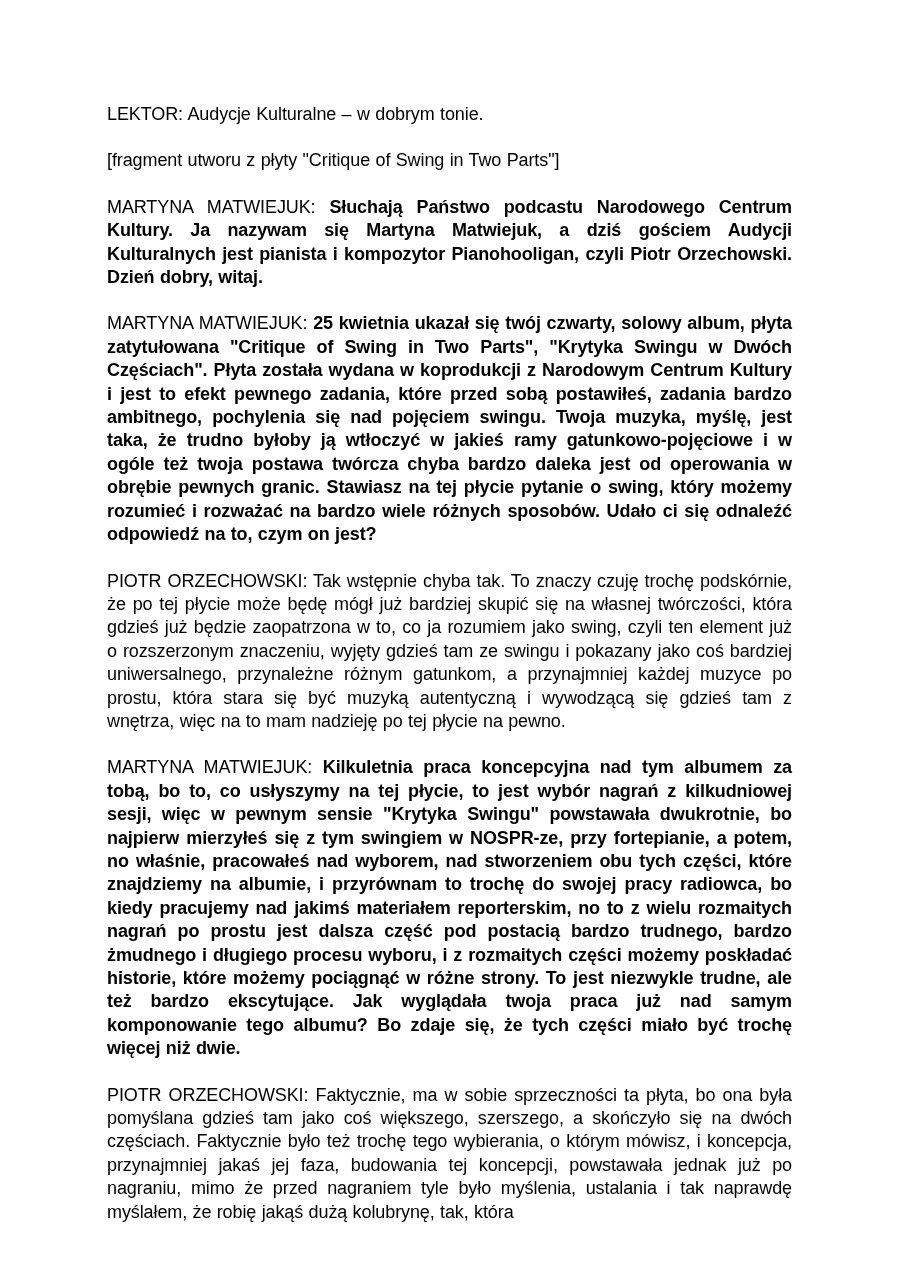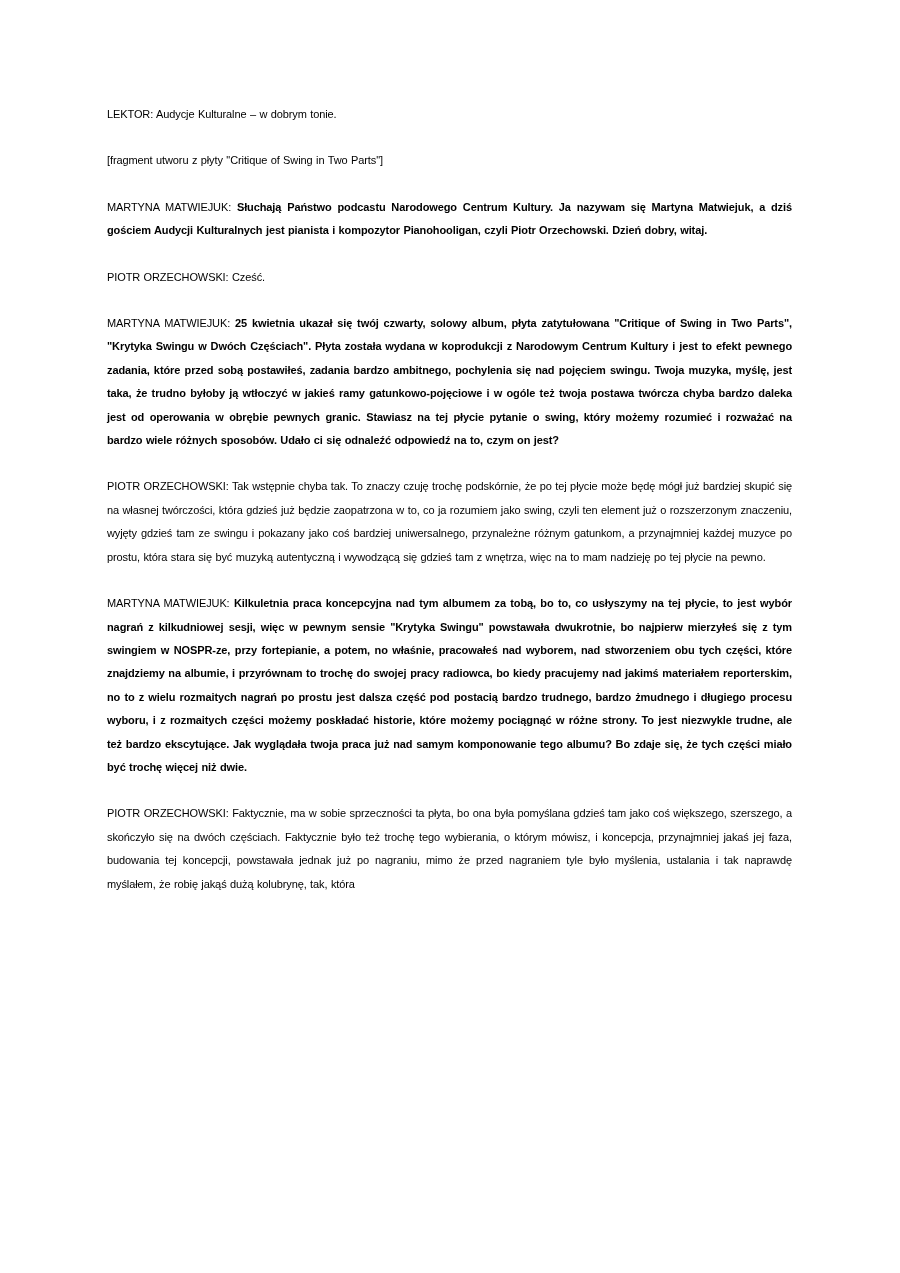--- a/index.html
+++ b/index.html
@@ -13,21 +13,21 @@
     overflow: hidden;
   }
   .page {
     box-sizing: border-box;
     width: 900px;
     height: 1273px;
     padding: 103px 108px 40px 107px;
     background: #ffffff;
     color: #000000;
     font-family: "Liberation Sans", "DejaVu Sans", sans-serif;
-    font-size: 11px;
+    font-size: 18px;
     line-height: 23.4px;
     letter-spacing: -0.1px;
   }
   p.para {
     margin: 0 0 23px 0;
     text-align: justify;
     word-spacing: 0.5px;
   }
   .speech-bold {
     font-weight: 700;
@@ -48,24 +48,20 @@
 
   <p class="para">
     <span class="speech">[fragment utworu z płyty "Critique of Swing in Two Parts"]</span>
   </p>
 
   <p class="para">
     <span class="speaker">MARTYNA MATWIEJUK:</span>
     <span class="speech speech-bold">Słuchają Państwo podcastu Narodowego Centrum Kultury. Ja nazywam się Martyna Matwiejuk, a dziś gościem Audycji Kulturalnych jest pianista i kompozytor Pianohooligan, czyli Piotr Orzechowski. Dzień dobry, witaj.</span>
   </p>
 
-  <p class="para">
-    <span class="speaker">PIOTR ORZECHOWSKI:</span>
-    <span class="speech">Cześć.</span>
-  </p>
 
   <p class="para">
     <span class="speaker">MARTYNA MATWIEJUK:</span>
     <span class="speech speech-bold">25 kwietnia ukazał się twój czwarty, solowy album, płyta zatytułowana "Critique of Swing in Two Parts", "Krytyka Swingu w Dwóch Częściach". Płyta została wydana w koprodukcji z Narodowym Centrum Kultury i jest to efekt pewnego zadania, które przed sobą postawiłeś, zadania bardzo ambitnego, pochylenia się nad pojęciem swingu. Twoja muzyka, myślę, jest taka, że trudno byłoby ją wtłoczyć w jakieś ramy gatunkowo-pojęciowe i w ogóle też twoja postawa twórcza chyba bardzo daleka jest od operowania w obrębie pewnych granic. Stawiasz na tej płycie pytanie o swing, który możemy rozumieć i rozważać na bardzo wiele różnych sposobów. Udało ci się odnaleźć odpowiedź na to, czym on jest?</span>
   </p>
 
   <p class="para">
     <span class="speaker">PIOTR ORZECHOWSKI:</span>
     <span class="speech">Tak wstępnie chyba tak. To znaczy czuję trochę podskórnie, że po tej płycie może będę mógł już bardziej skupić się na własnej twórczości, która gdzieś już będzie zaopatrzona w to, co ja rozumiem jako swing, czyli ten element już o rozszerzonym znaczeniu, wyjęty gdzieś tam ze swingu i pokazany jako coś bardziej uniwersalnego, przynależne różnym gatunkom, a przynajmniej każdej muzyce po prostu, która stara się być muzyką autentyczną i wywodzącą się gdzieś tam z wnętrza, więc na to mam nadzieję po tej płycie na pewno.</span>
   </p>

